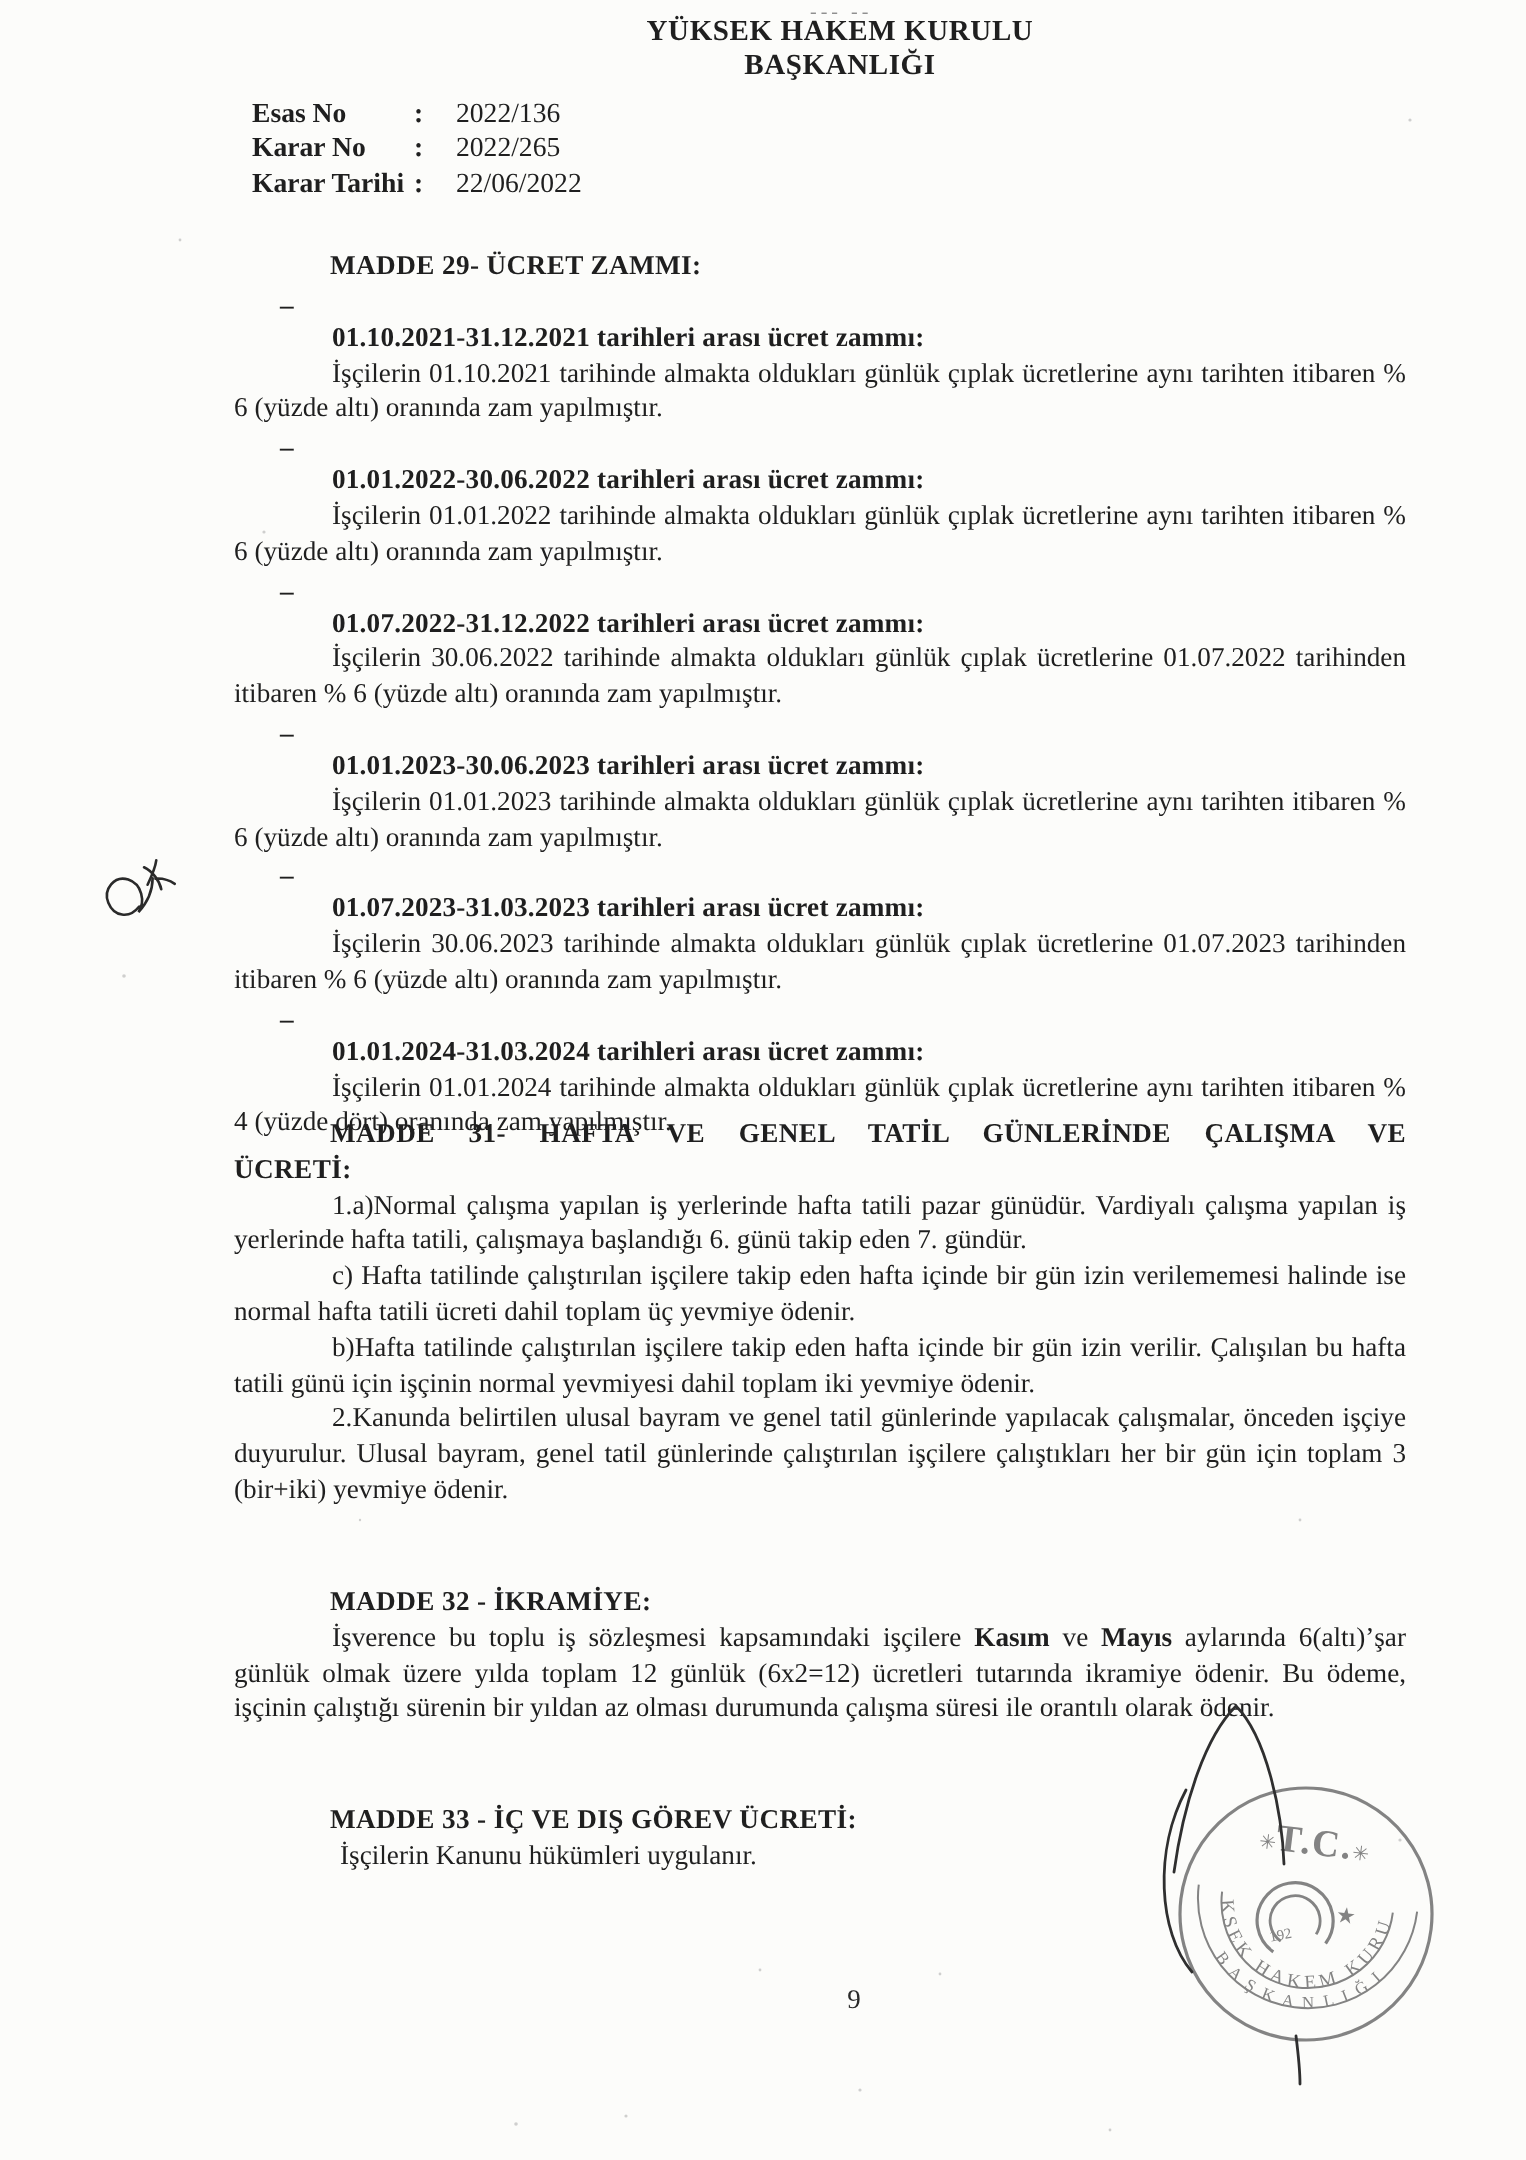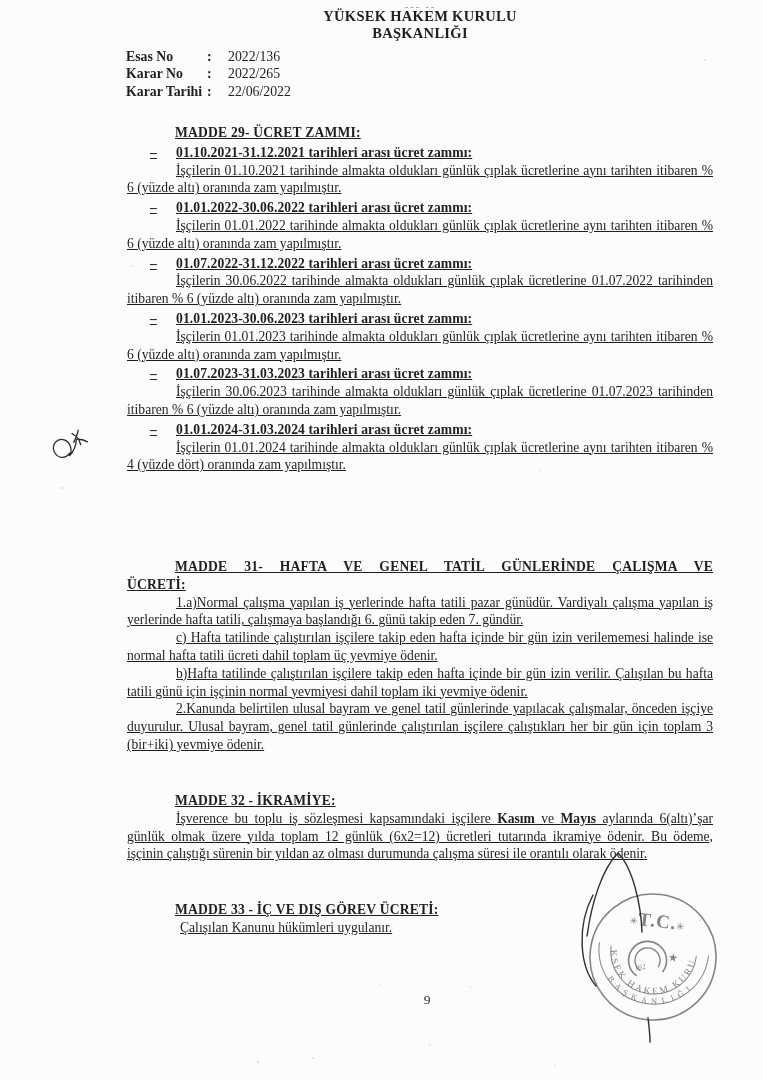--- a/index.html
+++ b/index.html
@@ -22,34 +22,34 @@
   .case-info {
     position:absolute; left:126px; top:48px;
     font-size:13.8px; line-height:17.4px;
   }
   .ci-row { display:flex; }
   .ci-label { font-weight:bold; width:81px; }
   .ci-sep   { font-weight:bold; width:21px; }
   .ci-value { }
 
   .sec {
-    position:absolute; left:127px; width:586px;
-    font-size:13.6px; line-height:17.8px;text-decoration:underline;
+    position:absolute; left:117px; width:586px;
+    font-size:13.6px; line-height:17.8px;
   }
   .madde-h { font-weight:bold; padding-left:48px; letter-spacing:0.2px; }
   .madde-h-just {
     font-weight:bold; letter-spacing:0.2px;
     padding-left:48px; text-align:justify; text-align-last:justify;
   }
   .madde-h2 { font-weight:bold; letter-spacing:0.2px; }
   .para { margin:0; text-align:justify; text-indent:49px; }
   .para-short { margin:0; text-indent:53px; }
   .bullet-head { display:flex; font-weight:bold; margin-top:2px; }
   .bullet-head .dash { width:26px; padding-left:23px; flex:none; font-weight:bold; }
-  .bh-text { letter-spacing:0.1px; }
+  .bh-text { letter-spacing:0.1px;margin-top:16px; }
   .b { font-weight:bold; }
 
   .page-num {
     position:absolute; left:127px; top:992px; width:600px;
     text-align:center; font-size:13.5px; color:#2a2a2a;
   }
   .stamp-wrap { position:absolute; left:575px; top:877px; width:176px; height:176px; }
   .sig-wrap   { position:absolute; left:555px; top:820px; width:208px; height:240px; }
   .paraph-wrap{ position:absolute; left:38px;  top:405px; width:70px;  height:75px; }
   svg text { font-family:"Liberation Serif","DejaVu Serif",serif; }
@@ -135,21 +135,21 @@
     <p class="para">2.Kanunda belirtilen ulusal bayram ve genel tatil günlerinde yapılacak çalışmalar, önceden işçiye duyurulur. Ulusal bayram, genel tatil günlerinde çalıştırılan işçilere çalıştıkları her bir gün için toplam 3 (bir+iki) yevmiye ödenir.</p>
   </div>
 
   <div class="sec" style="top:792px;">
     <div class="madde-h">MADDE 32 - İKRAMİYE:</div>
     <p class="para"><span>İşverence bu toplu iş sözleşmesi kapsamındaki işçilere </span><span class="b">Kasım</span><span> ve </span><span class="b">Mayıs</span><span> aylarında 6(altı)’şar günlük olmak üzere yılda toplam 12 günlük (6x2=12) ücretleri tutarında ikramiye ödenir. Bu ödeme, işçinin çalıştığı sürenin bir yıldan az olması durumunda çalışma süresi ile orantılı olarak ödenir.</span></p>
   </div>
 
   <div class="sec" style="top:901px;">
     <div class="madde-h">MADDE 33 - İÇ VE DIŞ GÖREV ÜCRETİ:</div>
-    <p class="para-short">Çalışılan Kanunu hükümleri uygulanır.</p>
+    <p class="para-short">İşçilerin Kanunu hükümleri uygulanır.</p>
   </div>
 
   <div class="stamp-wrap">
     <svg width="176" height="176" viewBox="0 0 176 176">
       <g transform="rotate(7 78 80)" stroke="#6f6f6f" fill="none" opacity="0.85">
         <circle cx="78" cy="80" r="63" stroke-width="1.6"></circle>
 
         <circle cx="73" cy="84" r="19" stroke-width="1.6" stroke-dasharray="90 30" transform="rotate(118 73 84)"></circle>
         <circle cx="73" cy="84" r="12.5" stroke-width="1.4" stroke-dasharray="58 21" transform="rotate(118 73 84)"></circle>
 

